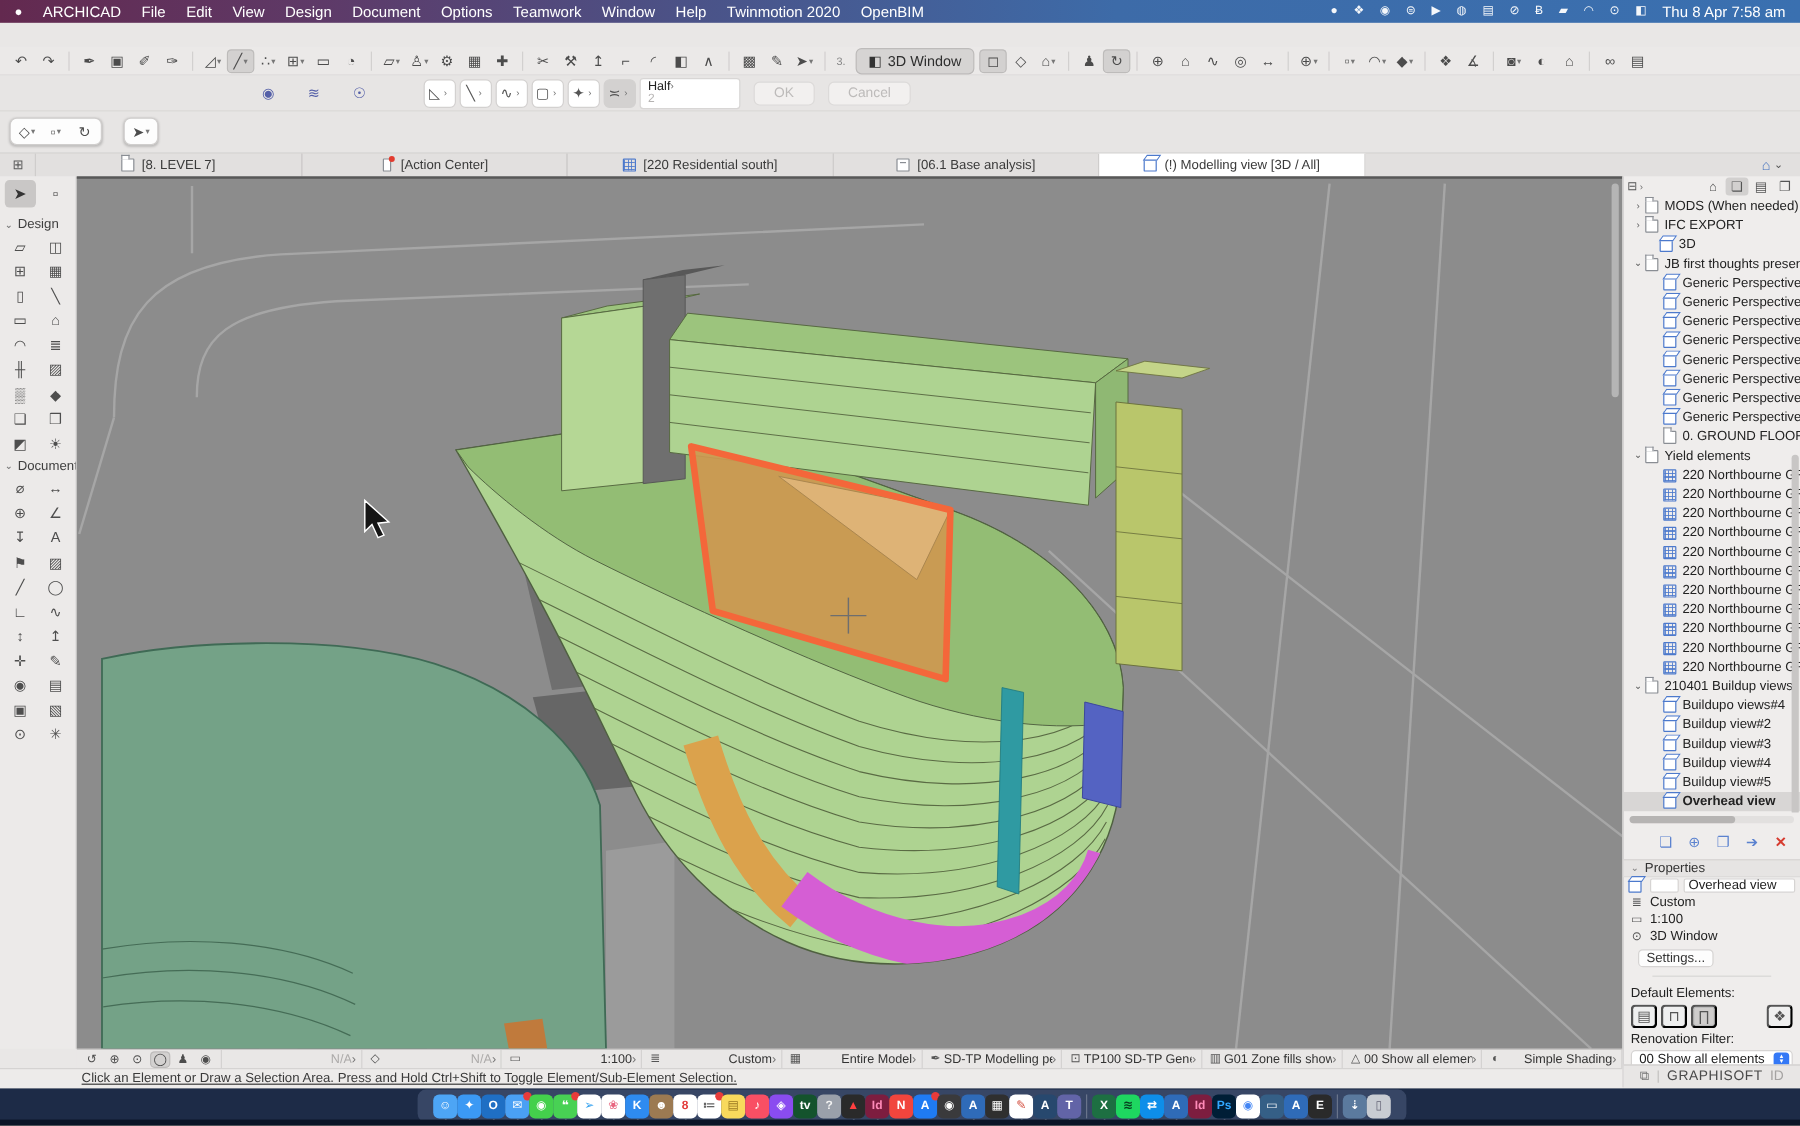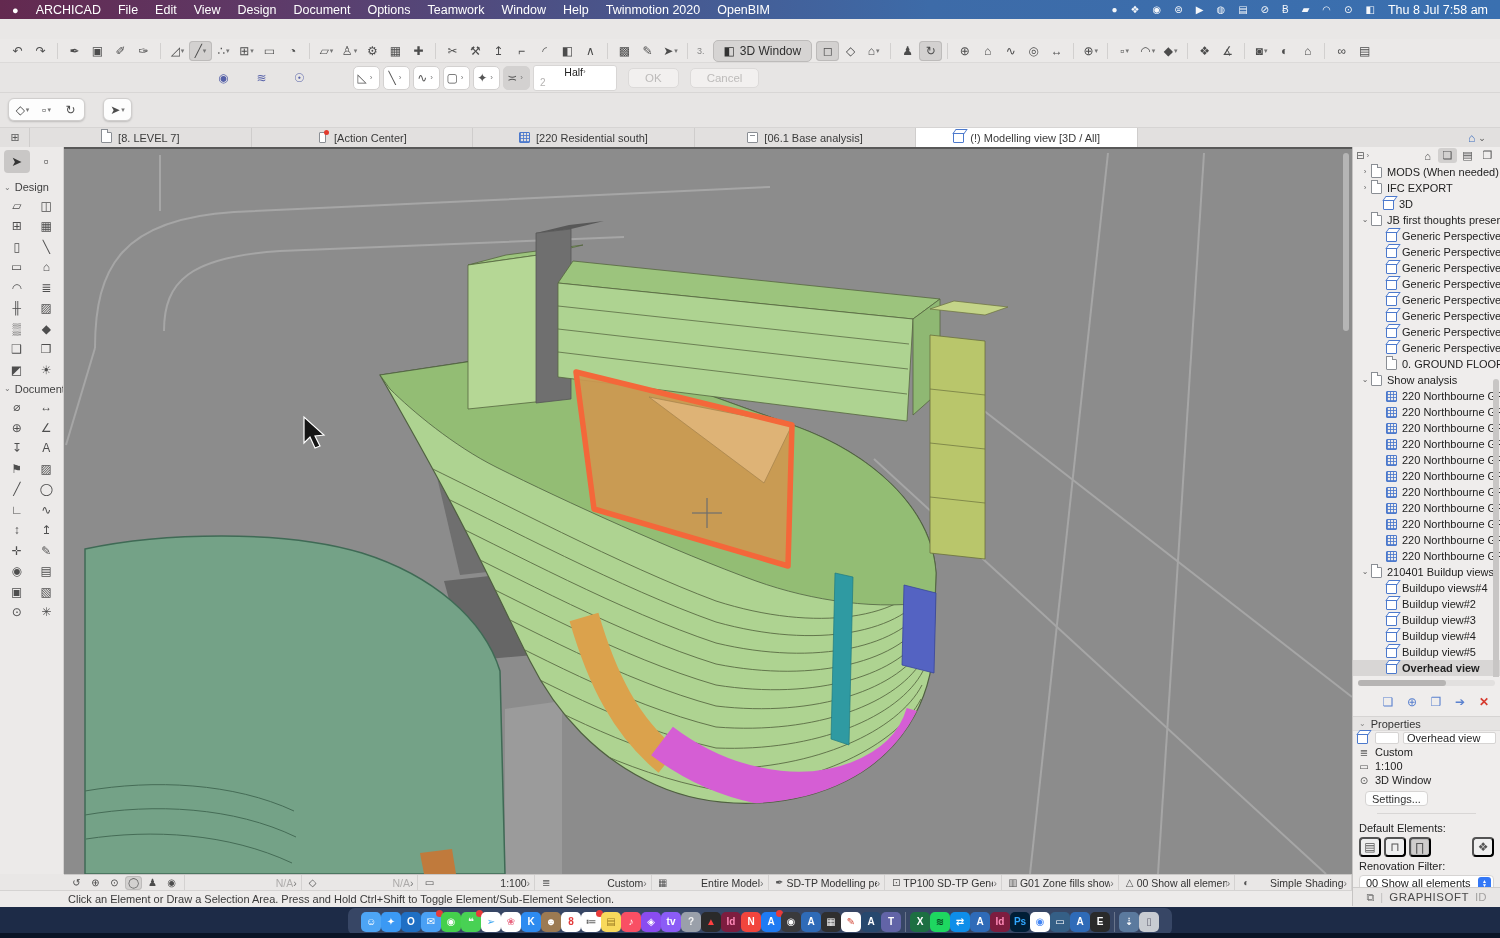--- a/index.html
+++ b/index.html
@@ -39,21 +39,21 @@
     background:#d6d4d3;border:1px solid #bdbbba;font-size:12px;color:#2e2e2e;margin:0 4px;}
   .winbtn .cg{font-size:12px;color:#333;}
   .trace{margin-left:212px;display:flex;align-items:center;gap:15px;color:#5560a8;font-size:13px;}
   .t2controls{margin-left:42px;display:flex;align-items:center;gap:3px;}
   .btn2{display:inline-flex;align-items:center;justify-content:center;width:27px;height:24px;background:#fff;
     border:1px solid #d3d1d0;border-radius:5px;font-size:12px;color:#555;position:relative;}
   .btn2.sel{background:#d3d1d0;}
   .chev{font-size:8px;color:#777;margin:0 3px;}
   .halfbox{display:flex;flex-direction:column;justify-content:center;width:84px;height:26px;background:#fff;
     border:1px solid #d8d6d5;border-radius:3px;padding:1px 6px;line-height:1.05;}
-  .halfbox .hl{font-size:10.5px;color:#222;display:flex;justify-content:center;align-items:center;}
+  .halfbox .hl{font-size:10.5px;color:#222;display:flex;justify-content:flex-start;align-items:center;}
   .halfbox .hl .hc{font-size:8px;color:#666;}
   .halfbox .hv{font-size:10px;color:#b5b3b2;}
   .okbtn,.cancelbtn{height:20px;padding:0 16px;border-radius:5px;background:#f2f0ef;border:1px solid #dcdad9;
     font-size:11.5px;color:#bdbbba;margin-left:8px;}
   
   .minirow{position:absolute;left:0;top:93px;width:1500px;height:34px;background:#e7e5e4;}
   .pal{position:absolute;top:5px;background:#fdfdfd;border:1px solid #d0cecd;border-radius:6px;
     box-shadow:0 1px 2px rgba(0,0,0,.18);display:flex;align-items:center;padding:1px 2px;gap:1px;}
   .pal .ibtn{height:19px;}
   
@@ -148,21 +148,21 @@
     display:flex;align-items:stretch;font-size:10.5px;color:#333;}
   .sbtools{display:flex;align-items:center;gap:2px;padding:0 4px;border-right:1px solid #d4d2d1;flex:none;}
   .sbtools .ibtn{min-width:17px;height:14px;font-size:10px;}
   .seg{flex:1;display:flex;align-items:center;border-right:1px solid #d4d2d1;padding:0 4px;min-width:0;}
   .seg .sg{width:14px;color:#555;font-size:10px;flex:none;text-align:center;}
   .seg .sv{flex:1;text-align:right;white-space:nowrap;overflow:hidden;}
   .seg .sc::after{content:"›";color:#777;}
   .seg.muted .sv{color:#adabaa;}
   
   .messagebar{position:absolute;left:0;top:890px;width:1352px;height:17px;background:#edebea;border-top:1px solid #d5d3d2;
-    font-size:11px;color:#3a3a3a;display:flex;align-items:center;padding-left:68px;}
+    font-size:11px;color:#3a3a3a;display:flex;align-items:center;padding-left:68px;text-decoration:underline;}
   
   .dockzone{position:absolute;left:0;top:907px;width:1500px;height:31px;background:#1d2b47;}
   .dockstrip{position:absolute;left:0;bottom:0;width:100%;height:5px;background:#0a1426;}
   .dockpanel{position:absolute;left:348px;top:1px;width:824px;height:27px;background:rgba(88,104,138,.45);
     border-radius:7px;display:flex;align-items:center;justify-content:center;padding:0 4px;}
   .dtile{width:20px;height:20px;border-radius:5px;margin:0 0;display:flex;align-items:center;justify-content:center;
     font-size:10px;font-weight:bold;color:#fff;position:relative;flex:none;}
   .dtile .dch{pointer-events:none;}
   .dtile.badge::after{content:"";position:absolute;top:-2px;right:-2px;width:7px;height:7px;background:#e83b3a;border-radius:50%;}
   .dtile.dot::before{content:"";position:absolute;bottom:-4px;left:50%;margin-left:-1.5px;width:3px;height:3px;background:#cfd6e2;border-radius:50%;}
@@ -200,21 +200,21 @@
           <span class="sic">▶</span>
           <span class="sic">◍</span>
           <span class="sic">▤</span>
           <span class="sic">⊘</span>
           <span class="sic">Ƀ</span>
           <span class="sic">▰</span>
           <span class="sic">◠</span>
           <span class="sic">⊙</span>
           <span class="sic">◧</span>
         </span>
-      <span class="mclock">Thu 8 Jul 7:58 am</span>
+      <span class="mclock">Thu 8 Apr 7:58 am</span>
     </span>
   </div>
 
 
   <div class="toolbar1">
     <span style="display:flex;align-items:center;">
 
     <button class="ibtn">
           <span class="g">↶</span>
         </button>
@@ -803,21 +803,21 @@
               <span class="tlabel">Generic Perspective</span>
             </div>
             <div class="trow ind3 ic-plan">
               <span class="texp"></span>
               <span class="tic"></span>
               <span class="tlabel">0. GROUND FLOOR</span>
             </div>
             <div class="trow ind1 ic-folder">
               <span class="texp">⌄</span>
               <span class="tic"></span>
-              <span class="tlabel">Show analysis</span>
+              <span class="tlabel">Yield elements</span>
             </div>
             <div class="trow ind3 ic-sched">
               <span class="texp"></span>
               <span class="tic"></span>
               <span class="tlabel">220 Northbourne GFA</span>
             </div>
             <div class="trow ind3 ic-sched">
               <span class="texp"></span>
               <span class="tic"></span>
               <span class="tlabel">220 Northbourne GFA</span>
@@ -1102,21 +1102,21 @@
         </div>
         <div class="dtile" style="background: rgb(248, 217, 92); color: rgb(154, 123, 35);">
           <span class="dch">▤</span>
         </div>
         <div class="dtile" style="background: rgb(249, 79, 100);">
           <span class="dch">♪</span>
         </div>
         <div class="dtile" style="background: rgb(138, 76, 240);">
           <span class="dch">◈</span>
         </div>
-        <div class="dtile" style="background: #8b5cf6;">
+        <div class="dtile" style="background: #14532d;">
           <span class="dch">tv</span>
         </div>
         <div class="dtile" style="background: rgb(154, 160, 170); color: rgb(242, 242, 242);">
           <span class="dch">?</span>
         </div>
         <div class="dtile dot" style="background: rgb(42, 42, 42); color: rgb(255, 64, 64);">
           <span class="dch">▲</span>
         </div>
         <div class="dtile dot" style="background: rgb(125, 29, 63); color: rgb(255, 138, 184);">
           <span class="dch">Id</span>

